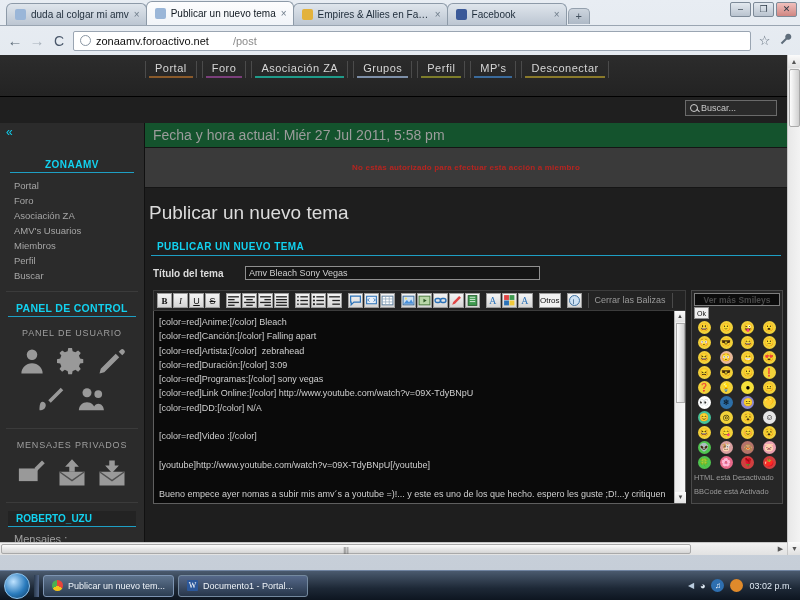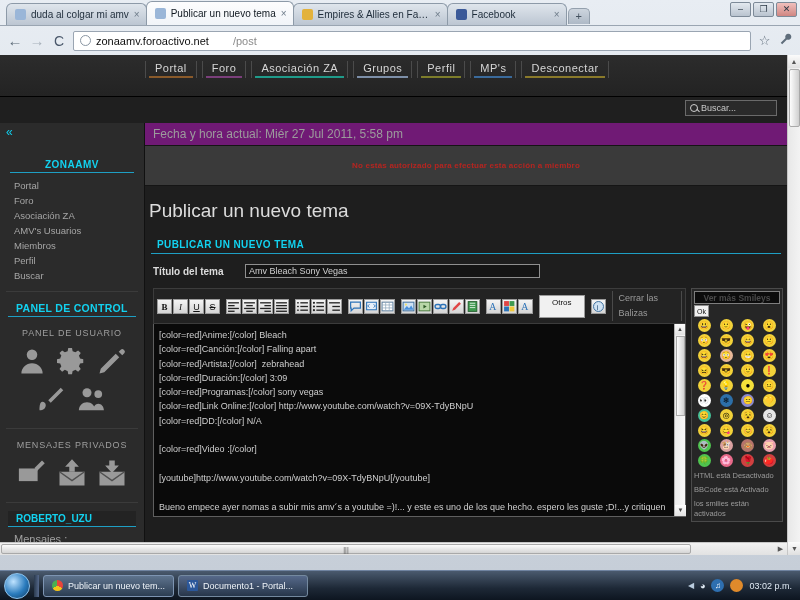--- a/index.html
+++ b/index.html
@@ -111,21 +111,21 @@
     letter-spacing: .8px; padding: 3px 0 6px; }
   .iconrow { display: flex; justify-content: center; gap: 10px; padding: 2px 0 6px; }
   .gicon { width: 30px; height: 30px; opacity: .78; }
   .gicon svg { width: 30px; height: 30px; fill: #b9b9b9; }
   .user-name { color: #12d2f0; font-size: 10px; font-weight: bold;
     padding: 2px 0 2px 8px; border-bottom: 1px solid #1e9fc4;
     margin: 0 8px 6px; background: #232323; }
   .stat { color: #a0a0a0; font-size: 11px; padding: 0 0 1px 14px; }
 
   .content { flex: 1 1 auto; background: #1e1e1e; position: relative; }
-  .datebar { background: #701a75; color: #9c9c9c; font-size: 12px;
+  .datebar { background: #14532d; color: #9c9c9c; font-size: 14px;
     padding: 4px 8px; border-bottom: 1px solid #151515; }
   .noticebox { background: #3a3a3a; height: 40px; display: flex;
     align-items: center; justify-content: center; border-bottom: 1px solid #151515; }
   .notice { color: #c0231e; font-size: 8px; letter-spacing: .2px;
     opacity: .92; font-weight: bold; }
   .pagetitle { color: #dcdcdc; font-size: 19px; padding: 14px 4px 14px 4px;
     font-weight: normal; }
   .secthead { color: #12d2f0; font-size: 10px; font-weight: bold;
     padding: 3px 0 3px 6px; border-bottom: 1px solid #1e9fc4;
     margin: 0 6px 10px 6px; letter-spacing: .4px; }
@@ -138,22 +138,22 @@
   
   .editwrap { display: flex; gap: 5px; padding: 2px 4px 0 8px; }
   .editmain { flex: 1 1 auto; }
   .toolbar { background: #232323; border: 1px solid #3c3c3c;
     display: flex; align-items: center; gap: 1px; padding: 2px 3px; flex-wrap: nowrap; }
   .tbtn { width: 15px; height: 15px; background: linear-gradient(#f4f4f4,#d5d5d5);
     border: 1px solid #9b9b9b; font-size: 9px; color: #111; text-align: center;
     line-height: 14px; flex: 0 0 15px; overflow: hidden; }
   .tsep { width: 4px; flex: 0 0 4px; }
   .tbtn svg { width: 13px; height: 13px; display: block; margin: 0 auto; }
-  .tbtn-label { background: #f1f1f1; border: 1px solid #9b9b9b; height: 23px;
-    font-size: 8px; color: #111; padding: 0 12px; line-height: 14px; flex: 0 0 auto; }
+  .tbtn-label { background: #f1f1f1; border: 1px solid #9b9b9b; height: 15px;
+    font-size: 8px; color: #111; padding: 0 0; line-height: 14px; flex: 0 0 auto; }
   .closetags { color: #9a9a9a; font-size: 9px; padding: 0 6px;
     border-left: 1px solid #4a4a4a; border-right: 1px solid #4a4a4a;
     margin-left: 5px; line-height: 15px; }
 
   .tarea { position: relative; background: #0a0a0a; border: 1px solid #5f5f5f;
     border-top: none; height: 193px; }
   .tatext { padding: 4px 5px; color: #cfcfcf; font-size: 9px; line-height: 14.3px;
     font-family: "Liberation Sans", sans-serif; white-space: pre-wrap;
     height: 100%; overflow: hidden; }
   .tascroll { position: absolute; right: 0; top: 0; width: 11px; height: 100%;
@@ -599,21 +599,20 @@
                   <div class="sm" style="background: rgb(217, 160, 160);">🐮</div>
                   <div class="sm" style="background: rgb(181, 115, 106);">🙈</div>
                   <div class="sm" style="background: rgb(232, 160, 176);">🐷</div>
                   <div class="sm" style="background: rgb(79, 196, 79);">🍀</div>
                   <div class="sm" style="background: rgb(232, 106, 138);">🌸</div>
                   <div class="sm" style="background: rgb(208, 64, 64);">🌹</div>
                   <div class="sm" style="background: rgb(208, 64, 64);">🍅</div>
                 </div>
               <div class="smnote">HTML está Desactivado</div>
               <div class="smnote">BBCode está Activado</div>
-              <div class="smnote">los smilies están activados</div>
             </div>
           </div>
 
         </div>
       </div>
     </div>
 
     <div class="pagescroll">
       <div class="up">▲</div>
       <div class="thumb"></div>

